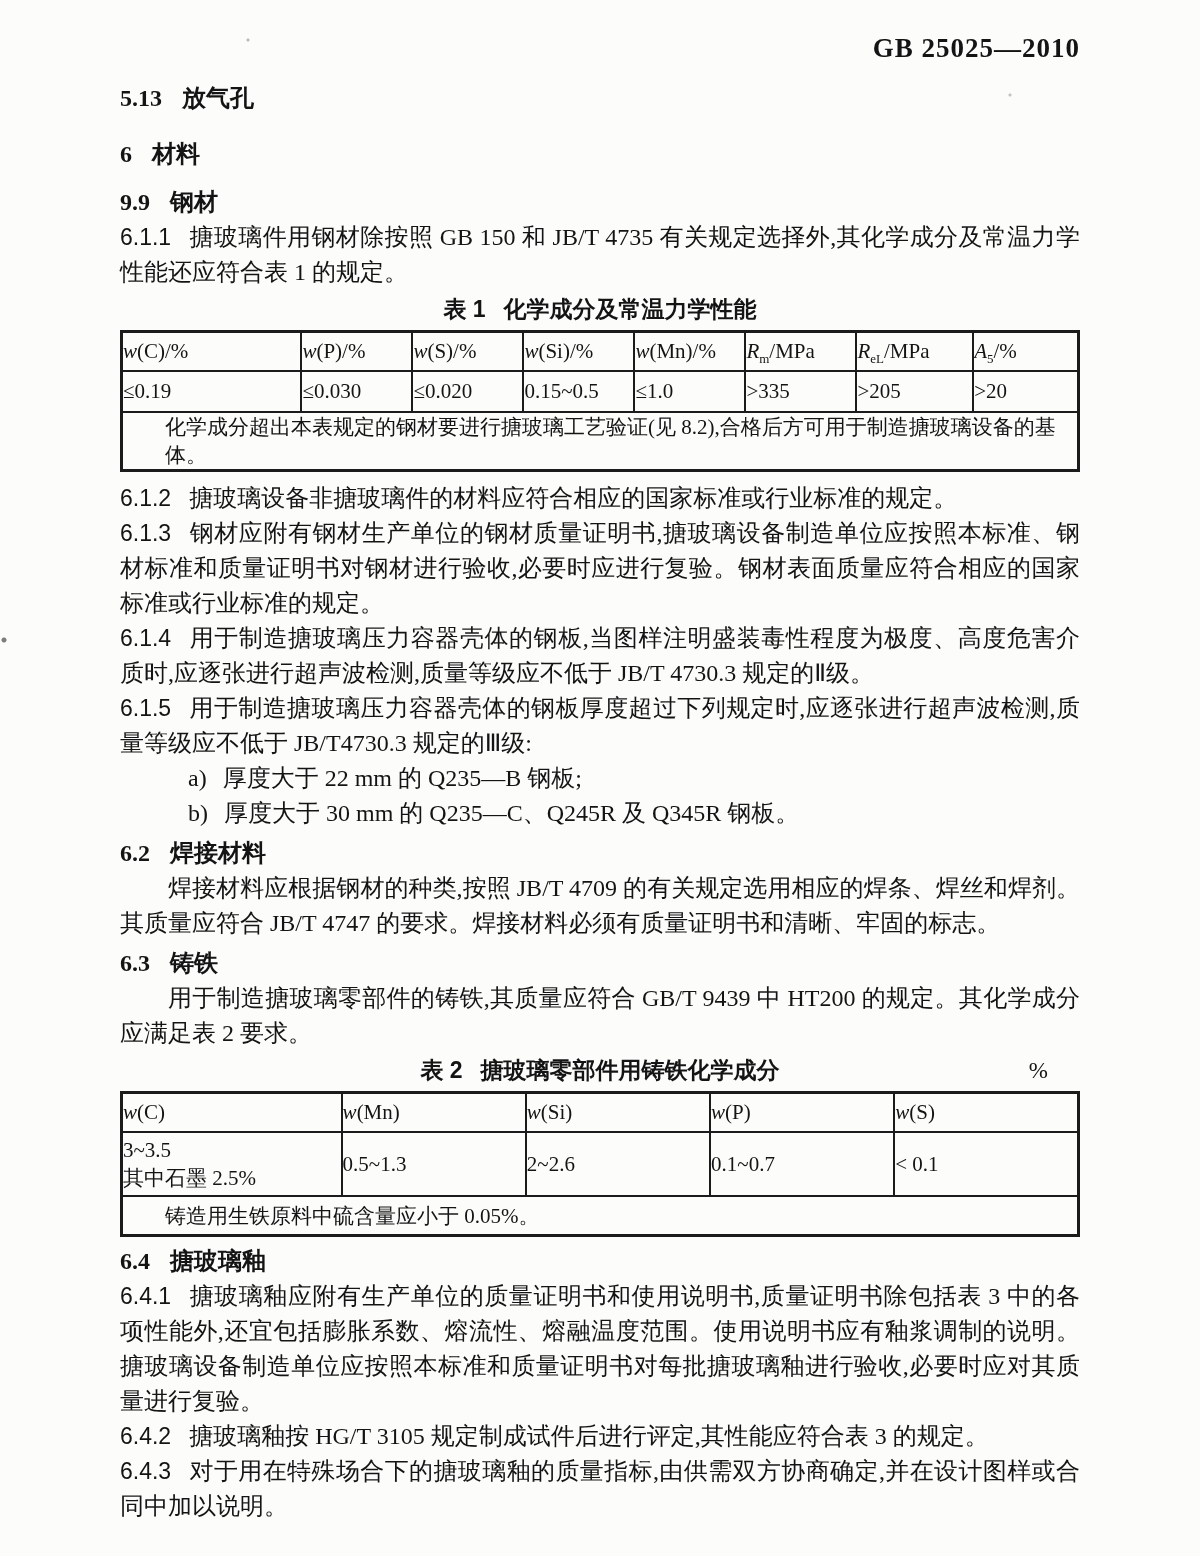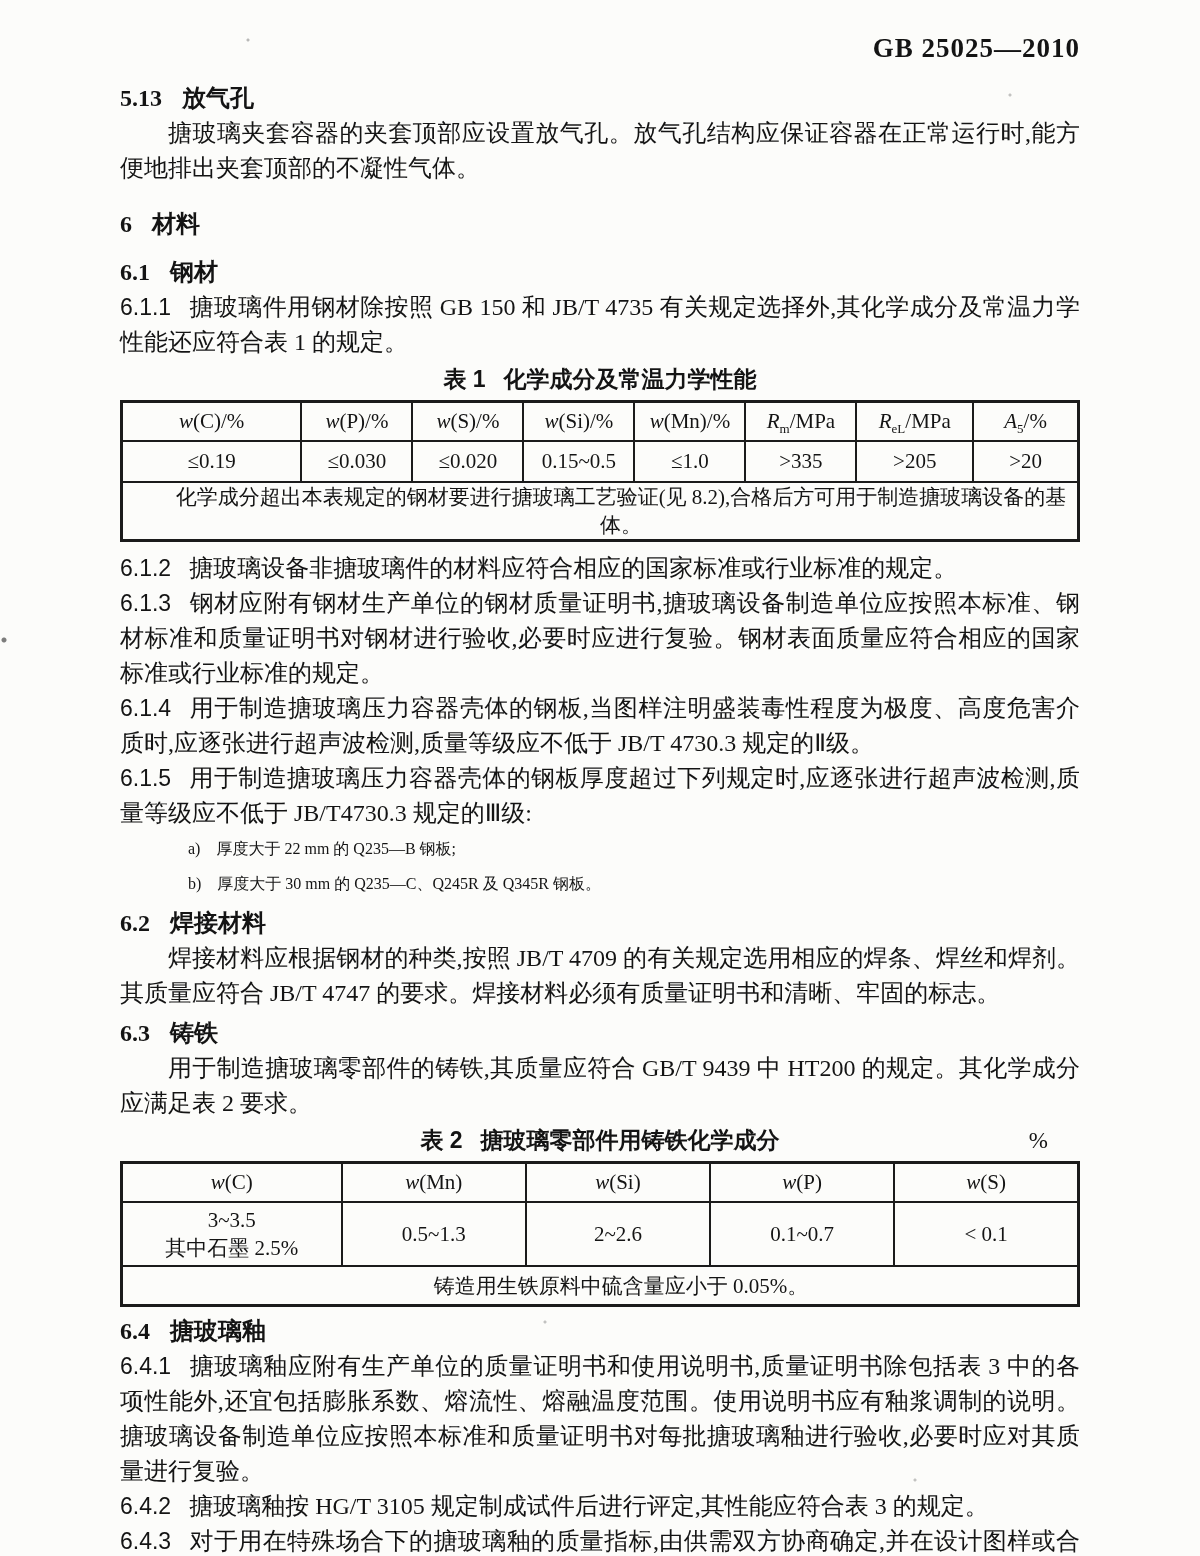--- a/index.html
+++ b/index.html
@@ -34,39 +34,39 @@
   .h64 {margin-top:6px;}
   .para{
     font-size:24px;line-height:35px;margin:0;text-align:justify;
   }
   .para.indent{text-indent:2em;}
   .cnum{
     font-family:"Liberation Sans", sans-serif;font-weight:normal;
     font-size:23px;margin-right:18px;
   }
   .list-item{
-    font-size:16px;line-height:35px;margin:0;padding-left:68px;
+    font-size:24px;line-height:35px;margin:0;padding-left:68px;
   }
   .list-item .marker{margin-right:16px;}
   .caption{
     position:relative;text-align:center;
     font-family:"Liberation Sans", sans-serif;font-weight:bold;
     font-size:23px;line-height:35px;margin-top:2px;
   }
   .caption .cap-label{margin-right:18px;}
   .caption .unit{
     position:absolute;right:32px;top:0;
     font-family:"Liberation Serif", serif;font-weight:normal;font-size:23px;
   }
   table.tbl{
     width:100%;border-collapse:collapse;table-layout:fixed;
     border:3px solid #1b1b1b;margin-top:3px;
   }
   table.tbl th, table.tbl td{
-    border:2px solid #1b1b1b;text-align:center;vertical-align:middle;
+    border:2px solid #1b1b1b;text-align:left;vertical-align:middle;
     font-weight:normal;padding:0;font-size:21px;
     font-family:"Liberation Serif", serif;
   }
   table.tbl th{height:37px;}
   .t1 td.val{height:39px;}
   .t2 td.val{height:62px;line-height:28px;}
   td.note{
     height:37px;text-align:center;padding-left:42px !important;
     font-size:19px;
   }
@@ -76,28 +76,27 @@
 </head>
 <body>
 
 <div class="page">
 
   <div class="doc-code">GB 25025—2010</div>
 
   <div class="heading h513">
     <span class="hnum">5.13</span><span>放气孔</span>
   </div>
-  <p class="para indent">搪玻璃夹套容器的夹套顶部应设置放气孔。放气孔结构应保证容器在正常运行时,能方便地排出夹套顶部的不凝性气体。</p>
 
   <div class="heading h6">
     <span class="hnum">6</span><span>材料</span>
   </div>
 
   <div class="heading h61">
-    <span class="hnum">6.1</span><span>钢材</span>
+    <span class="hnum">9.9</span><span>钢材</span>
   </div>
 
   <p class="para"><span class="cnum">6.1.1</span><span>搪玻璃件用钢材除按照 GB 150 和 JB/T 4735 有关规定选择外,其化学成分及常温力学性能还应符合表 1 的规定。</span></p>
 
   <div class="caption">
     <span class="cap-label">表 1</span><span>化学成分及常温力学性能</span>
   </div>
 
   <table class="tbl t1">
     <colgroup>

